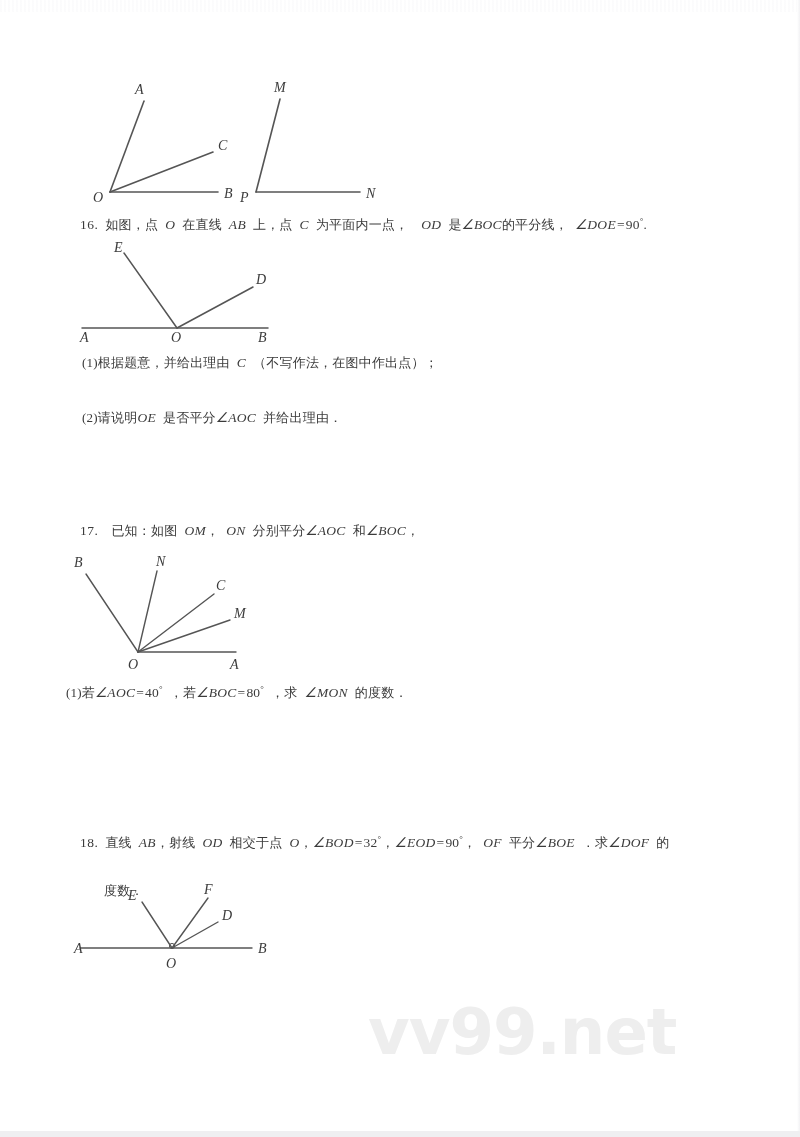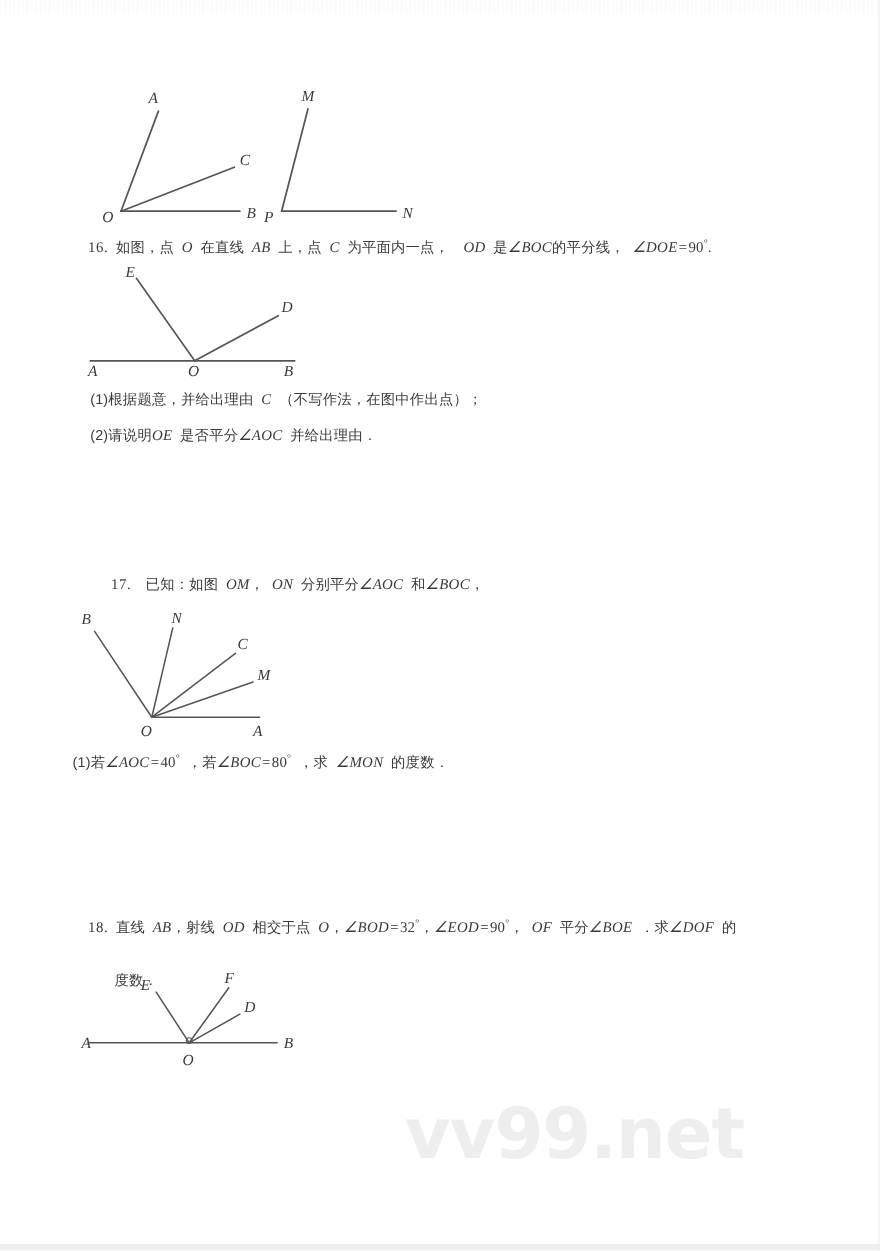--- a/index.html
+++ b/index.html
@@ -64,21 +64,21 @@
   .qtext {
     position: absolute;
     font-size: 13.5px;
     line-height: 26px;
     color: #3b3b3b;
     white-space: nowrap;
     letter-spacing: .2px;
   }
 
   .num { letter-spacing: .5px; }
-  .cn  { font-family: Liberation Sans, sans-serif; font-size: 13px; }
+  .cn  { font-family: Liberation Serif, serif; font-size: 13px; }
   .mi  { font-style: italic; font-family: "Liberation Serif", serif; letter-spacing: .3px; }
   .mn  { font-family: "Liberation Serif", serif; }
   .op  { padding: 0 1px; }
   .deg { font-size: 9px; vertical-align: super; line-height: 0; }
   .sp  { display: inline-block; width: 7px; }
   .sp2 { display: inline-block; width: 13px; }
 
   
   .fig { position: absolute; }
   .fig svg { display: block; overflow: visible; }
@@ -138,25 +138,25 @@
       <text class="lbl" x="2" y="102">A</text>
       <text class="lbl" x="93" y="102">O</text>
       <text class="lbl" x="180" y="102">B</text>
     </svg>
   </div>
 
   <div class="qtext" style="left:82px; top:350px;">
     <span class="cn">(1)</span><span class="cn">根据题意，并给出理由</span><span class="sp"></span><span class="mi">C</span><span class="sp"></span><span class="cn">（不写作法，在图中作出点）；</span>
   </div>
 
-  <div class="qtext" style="left:82px; top:383px;">
+  <div class="qtext" style="left:82px; top:405px;">
     <span class="cn">(2)</span><span class="cn">请说明</span><span class="mi">OE</span><span class="sp"></span><span class="cn">是否平分</span><span class="mi">∠AOC</span><span class="sp"></span><span class="cn">并给出理由．</span>
   </div>
 
-  <div class="qtext" style="left:80px; top:518px;margin-left:21px;">
+  <div class="qtext" style="left:80px; top:518px;">
     <span class="num">17.</span><span class="sp2"></span><span class="cn">已知：如图</span><span class="sp"></span><span class="mi">OM</span><span class="cn">，</span><span class="sp"></span><span class="mi">ON</span><span class="sp"></span><span class="cn">分别平分</span><span class="mi">∠AOC</span><span class="sp"></span><span class="cn">和</span><span class="mi">∠BOC</span><span class="cn">，</span>
   </div>
 
   <div class="fig" style="left:66px; top:552px;">
     <svg width="220" height="122" viewBox="0 0 220 122">
 
       <line x1="72" y1="100" x2="20" y2="22" stroke="#555" stroke-width="1.4" stroke-linecap="round"></line>
       <line x1="72" y1="100" x2="91" y2="19" stroke="#555" stroke-width="1.4" stroke-linecap="round"></line>
       <line x1="72" y1="100" x2="148" y2="42" stroke="#555" stroke-width="1.4" stroke-linecap="round"></line>
       <line x1="72" y1="100" x2="164" y2="68" stroke="#555" stroke-width="1.4" stroke-linecap="round"></line>

